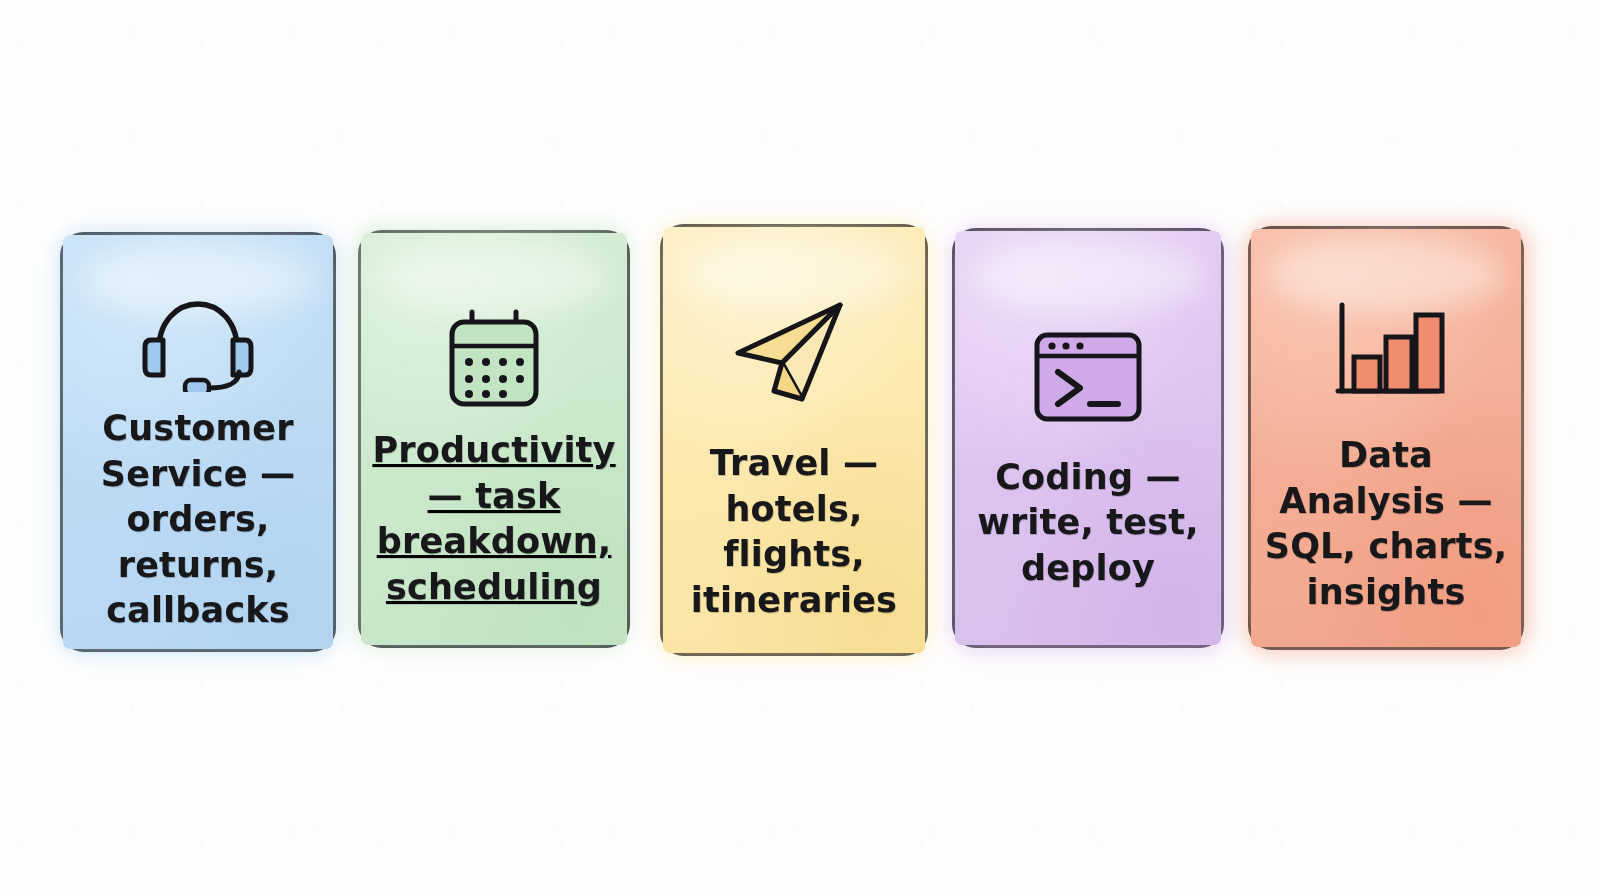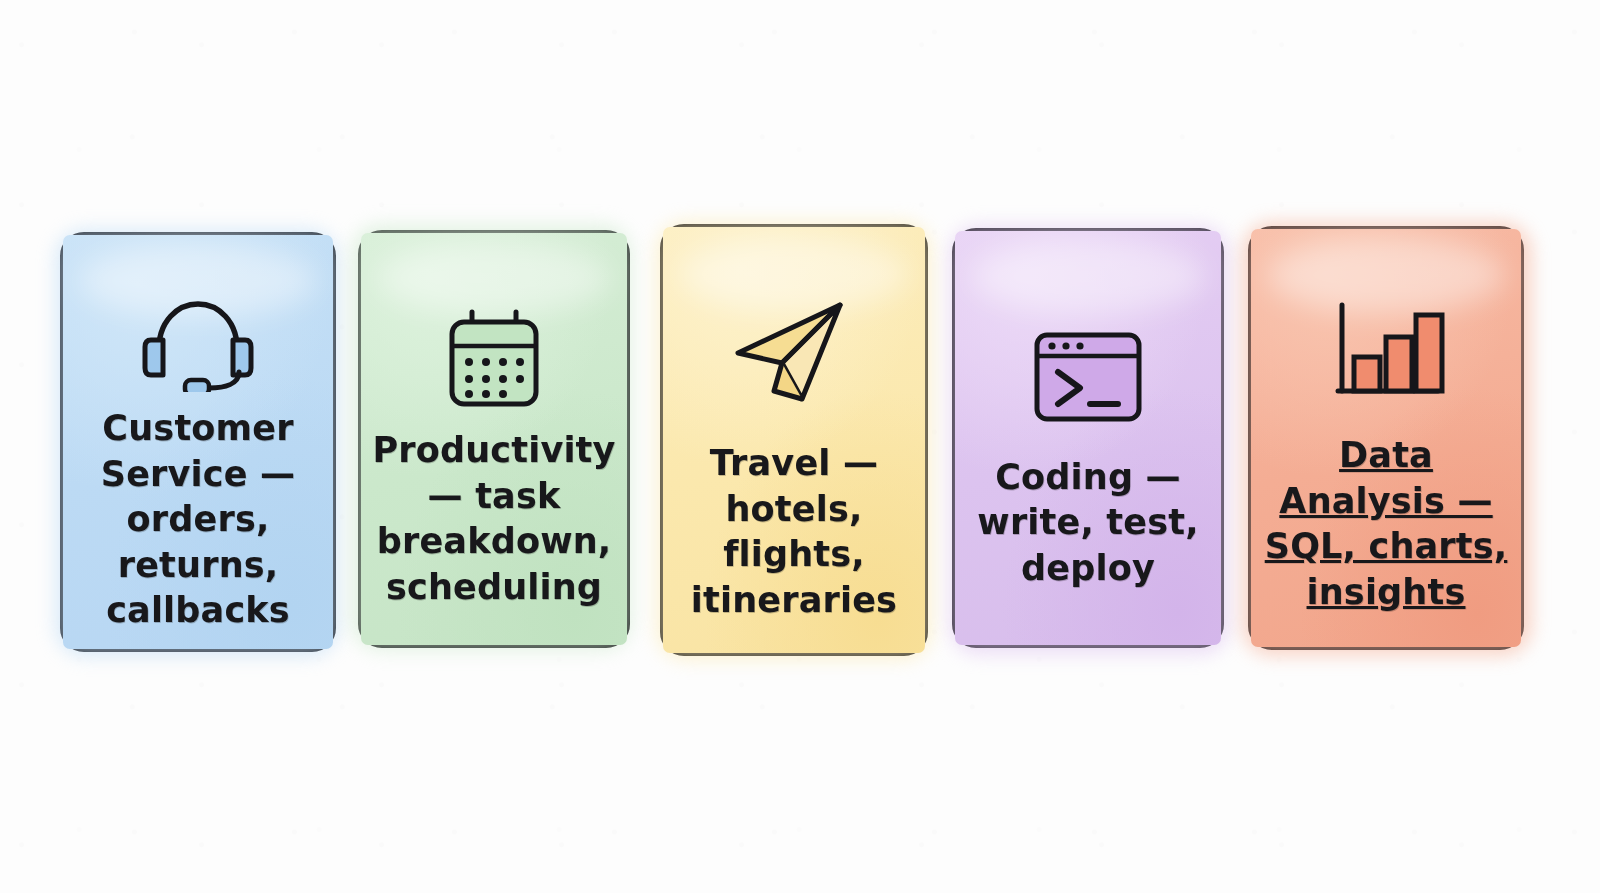--- a/index.html
+++ b/index.html
@@ -111,21 +111,21 @@
   #card-0 .icon-wrap { margin-top: 42px; height: 100px; }
   #card-1 .icon-wrap { margin-top: 40px; height: 104px; }
   #card-2 .icon-wrap { margin-top: 34px; height: 120px; }
   #card-3 .icon-wrap { margin-top: 42px; height: 102px; }
   #card-4 .icon-wrap { margin-top: 36px; height: 114px; }
 
   #card-0 .card-text { margin-top: 14px; }
   #card-1 .card-text { margin-top: 16px; }
   #card-2 .card-text { margin-top: 30px; }
   #card-3 .card-text { margin-top: 26px; }
-  #card-4 .card-text { margin-top: 22px; text-decoration: underline; }
+  #card-4 .card-text { margin-top: 22px; }
 </style>
 </head>
 <body>
 
 <div class="paper-grain"></div>
 
 <div class="board">
 
   <div class="card" id="card-0">
     <div class="bleed" style="left:-8px; right:-6px; top:-6px; bottom:-8px; background:#bfdcf5;"></div>
@@ -156,21 +156,21 @@
 returns,
 callbacks</div>
     </div>
   </div>
 
   <div class="card" id="card-1">
     <div class="bleed" style="left:-10px; right:-5px; top:-9px; bottom:-6px; background:#cfeacf;"></div>
     <div class="inner" style="background:
            radial-gradient(120% 85% at 25% 10%, #ddf2dd 0%, rgba(221,242,221,0) 58%),
            radial-gradient(110% 90% at 80% 92%, #c0e2c0 0%, rgba(192,226,192,0) 60%),
-           linear-gradient(170deg, #d5edd5 0%, #cbe8cb 55%, #c7e5c7 100%);">
+           linear-gradient(170deg, #d5edd5 0%, #cbe8cb 55%, #c7e5c7 100%); text-decoration: underline;">
       <div class="sheen"></div>
 
       <div class="icon-wrap">
         <svg width="104" height="104" viewBox="0 0 104 104">
 
           <path d="M30 4 L30 26" stroke="#16161a" stroke-width="5" stroke-linecap="round"></path>
           <path d="M74 4 L74 26" stroke="#16161a" stroke-width="5" stroke-linecap="round"></path>
 
           <rect x="10" y="14" width="84" height="82" rx="12" fill="#c2e4c2" stroke="#16161a" stroke-width="5"></rect>
 

